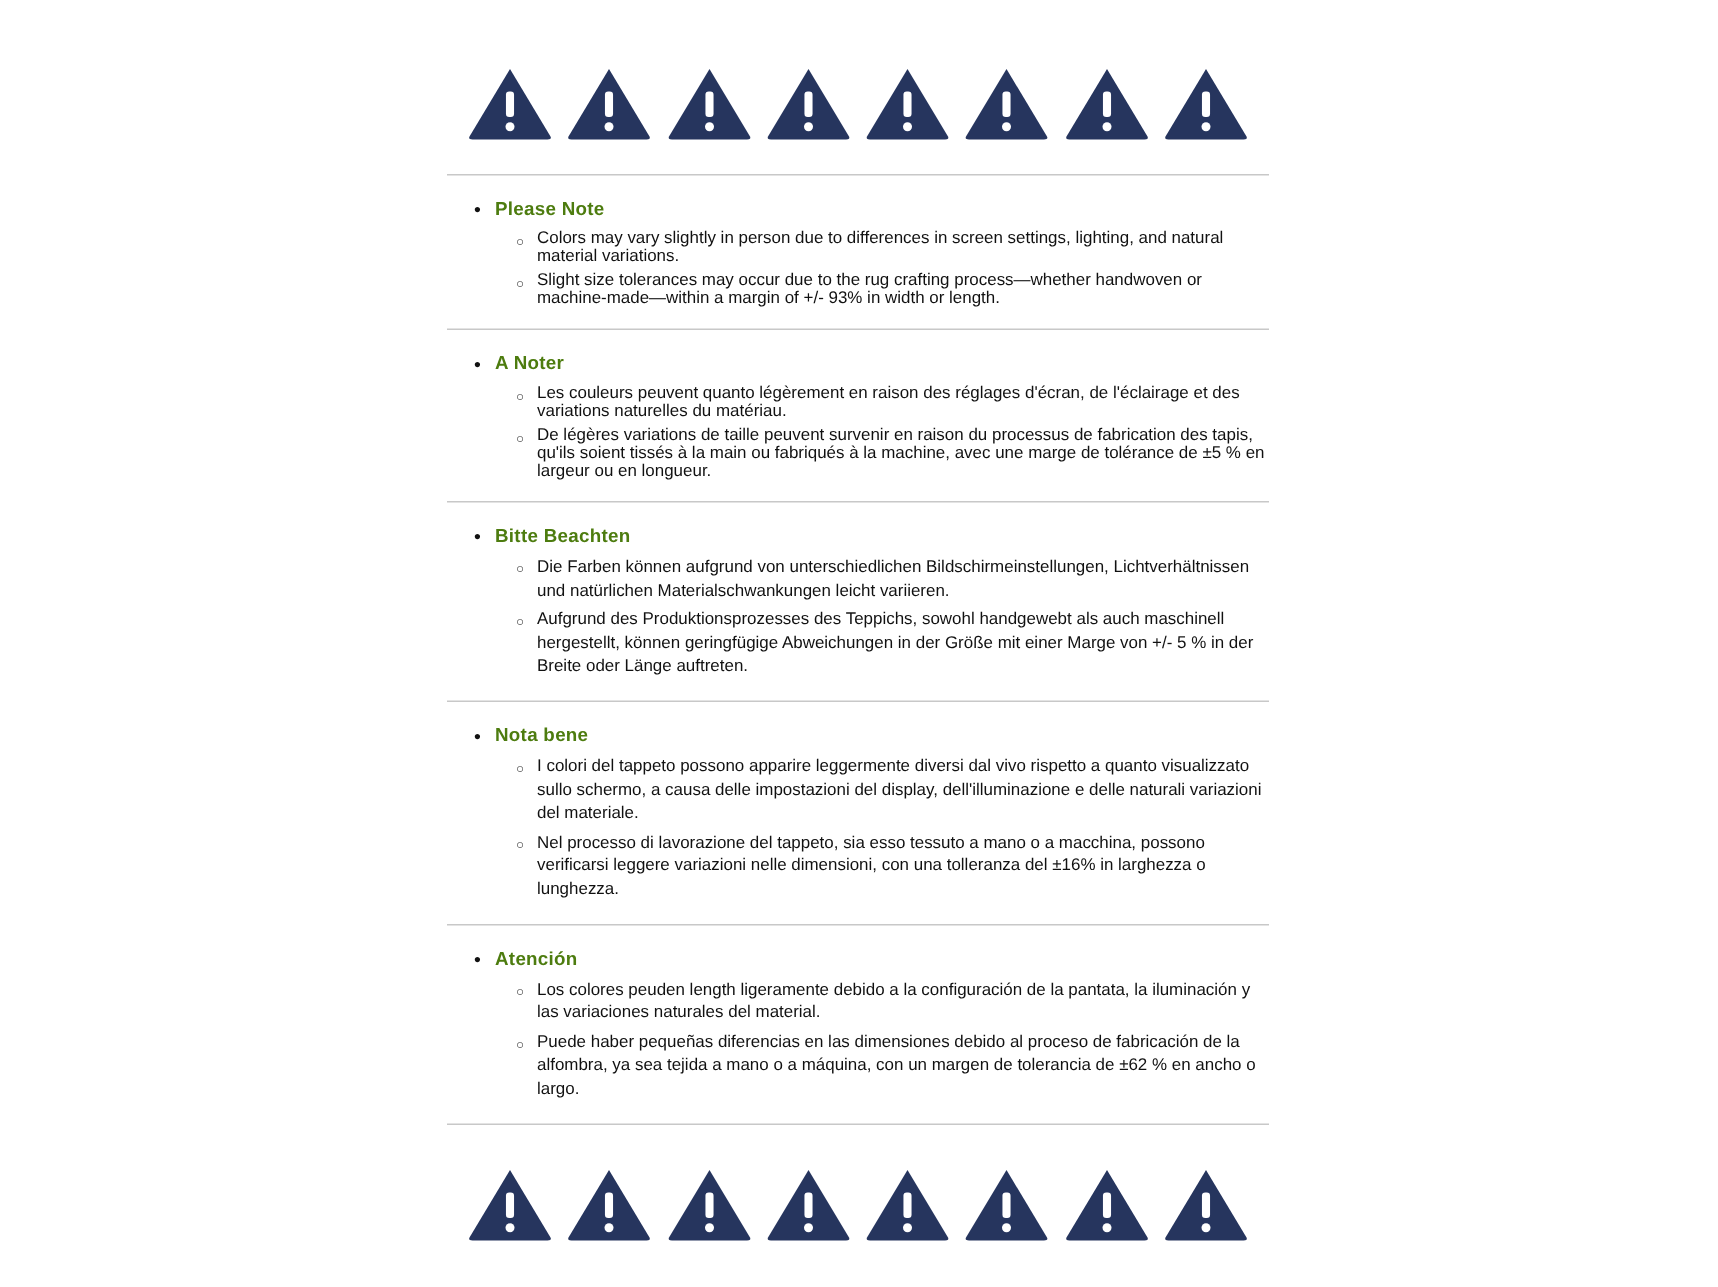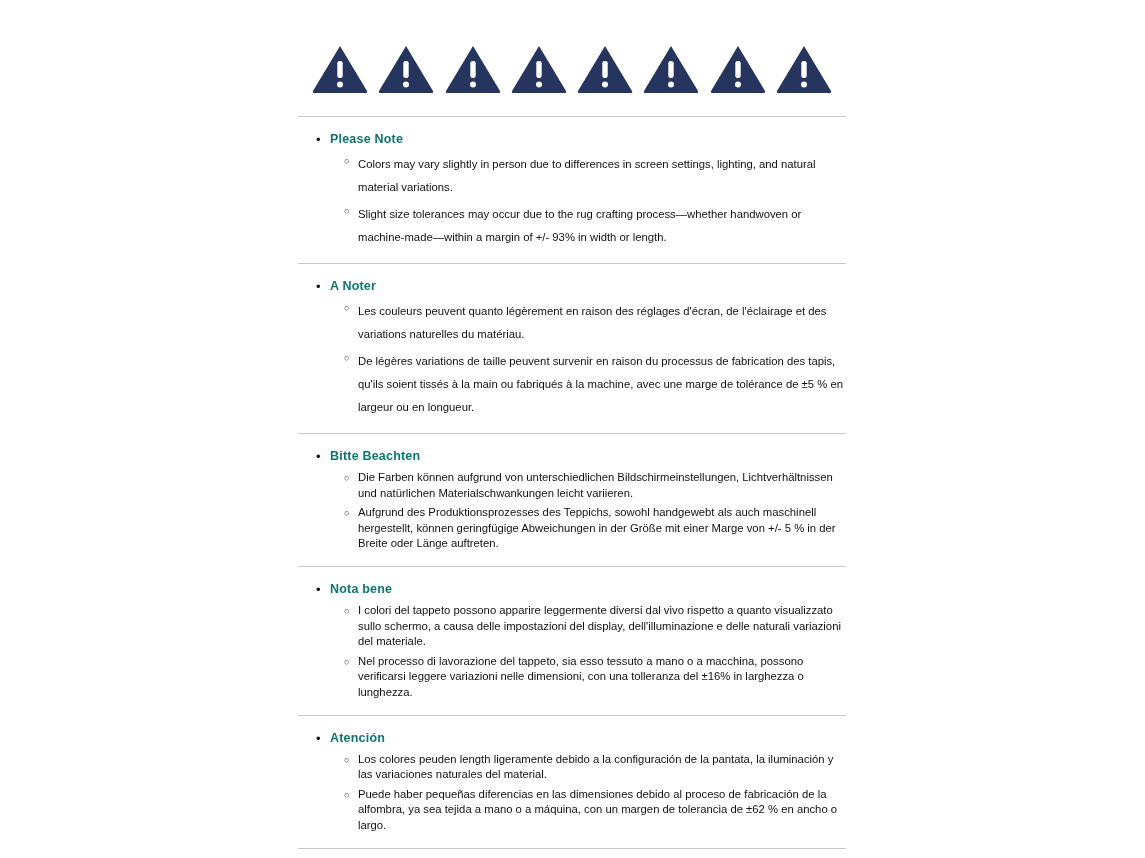--- a/index.html
+++ b/index.html
@@ -68,40 +68,40 @@
     flex: 0 0 14px;
     font-size: 13px;
     line-height: 17px;
     color: #111;
   }
   .block-title {
     font-size: 12.5px;
     font-weight: bold;
     line-height: 17px;
     letter-spacing: .2px;
-    color: #0f766e;
+    color: #4d7c0f;
   }
   .sub-list {
     margin: 5px 0 0 46px;
   }
   .sub-item {
     display: flex;
     align-items: flex-start;
     margin-bottom: 4px;
   }
   .sub-marker {
     width: 14px;
     flex: 0 0 14px;
     font-size: 9px;
     line-height: 16px;
     color: #333;
   }
   .sub-text {
     font-size: 11.3px;
-    line-height: 23px;
+    line-height: 12px;
     color: #111;
     max-width: 490px;
   }
   .block.tight .sub-text { line-height: 15.6px; }
 </style>
 </head>
 <body>
 
 <div class="page">
   <div class="content">

